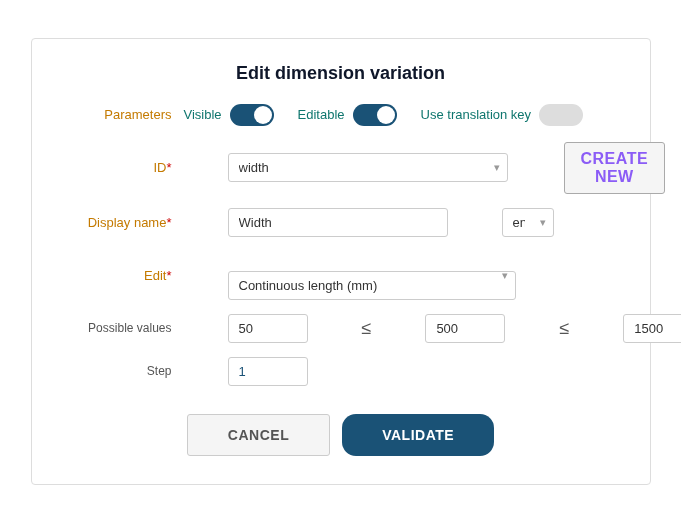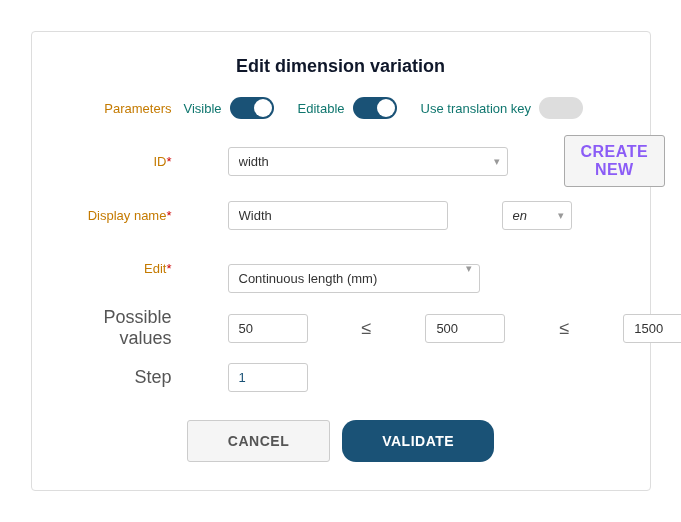--- a/index.html
+++ b/index.html
@@ -35,21 +35,21 @@
     .label {
       color: #c47a00;
       font-size: 13px;
       text-align: right;
       width: 120px;
       min-width: 120px;
       padding-right: 12px;
     }
     .label-dark {
       color: #555;
-      font-size: 18px;
+      font-size: 12px;
       text-align: right;
       width: 120px;
       min-width: 120px;
       padding-right: 12px;
     }
     
     .params-row {
       display: flex;
       align-items: center;
       margin-bottom: 16px;
@@ -144,26 +144,25 @@
     .display-name-input {
       width: 220px;
       padding: 6px 10px;
       border: 1px solid #ccc;
       border-radius: 3px;
       font-size: 13px;
       color: #333;
       outline: none;
     }
     .lang-select {
-      width: 70px;
+      width: 52px;
       margin-left: 10px;
-      font-style: italic;
     }
     .type-select {
-      width: 252px;
+      width: 288px;
       margin-top: 20px;
     }
     
     .pv-input {
       width: 80px;
       padding: 6px 10px;
       border: 1px solid #ccc;
       border-radius: 3px;
       font-size: 13px;
       color: #333;

